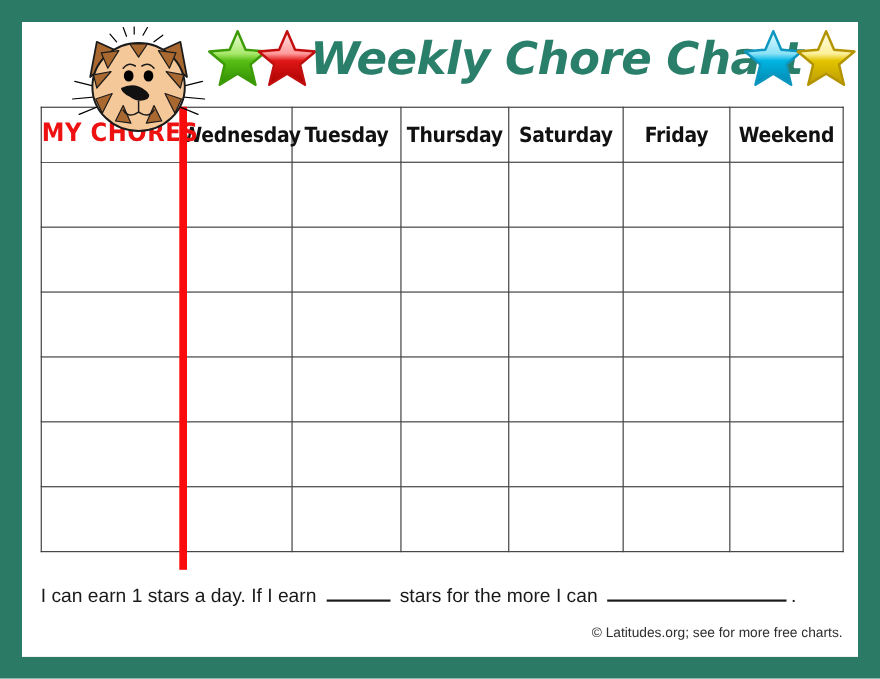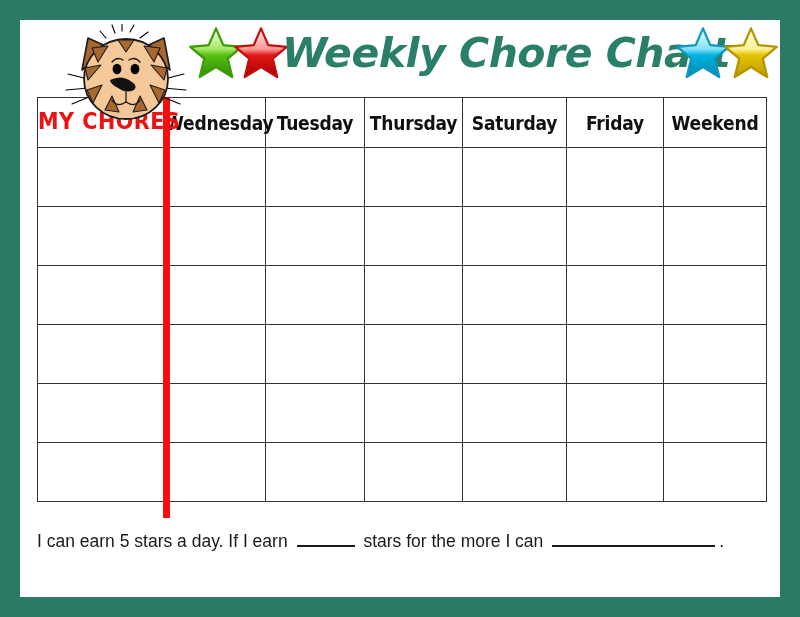--- a/index.html
+++ b/index.html
@@ -341,21 +341,22 @@
             <td></td>
             <td></td>
             <td></td>
             <td></td>
             <td></td>
           </tr>
         </tbody>
     </table>
 
     <div id="footer-line">
-      <span>I can earn 5 stars a day. If I earn</span>
+      <span>I can earn 1 stars a day. If I earn</span>
       <span class="blank blank-short"></span>
       <span>stars for the more I can</span>
       <span class="blank blank-long"></span><span>.</span>
     </div>
 
+    <div id="credit">© Latitudes.org; see for more free charts.</div>
 
   </div>
 </div>
 
 </body></html>

